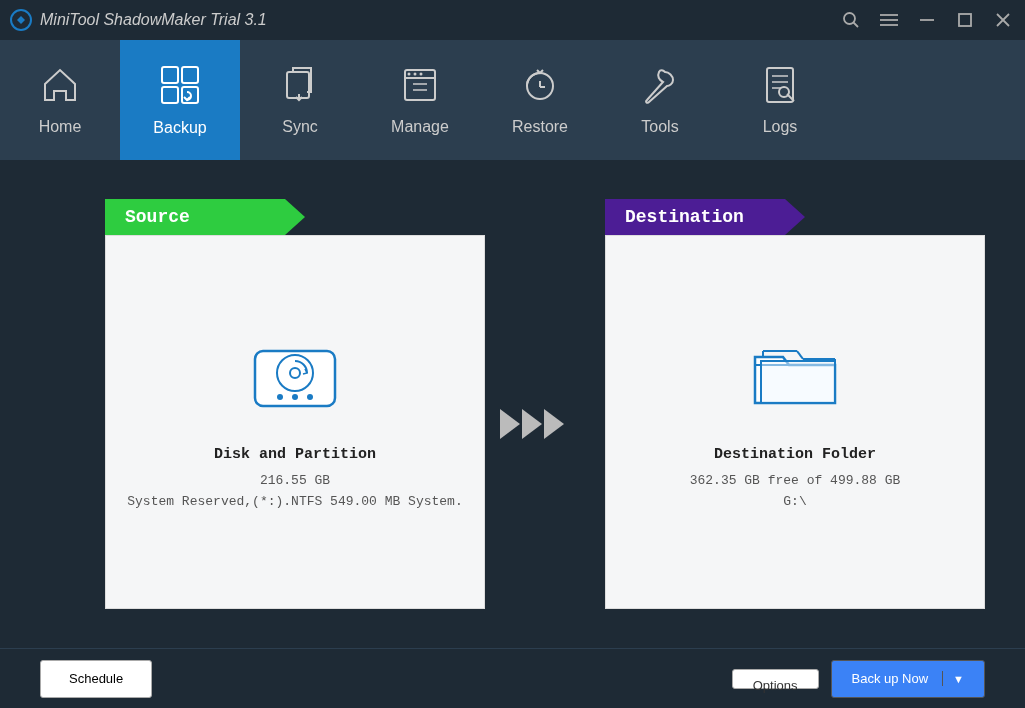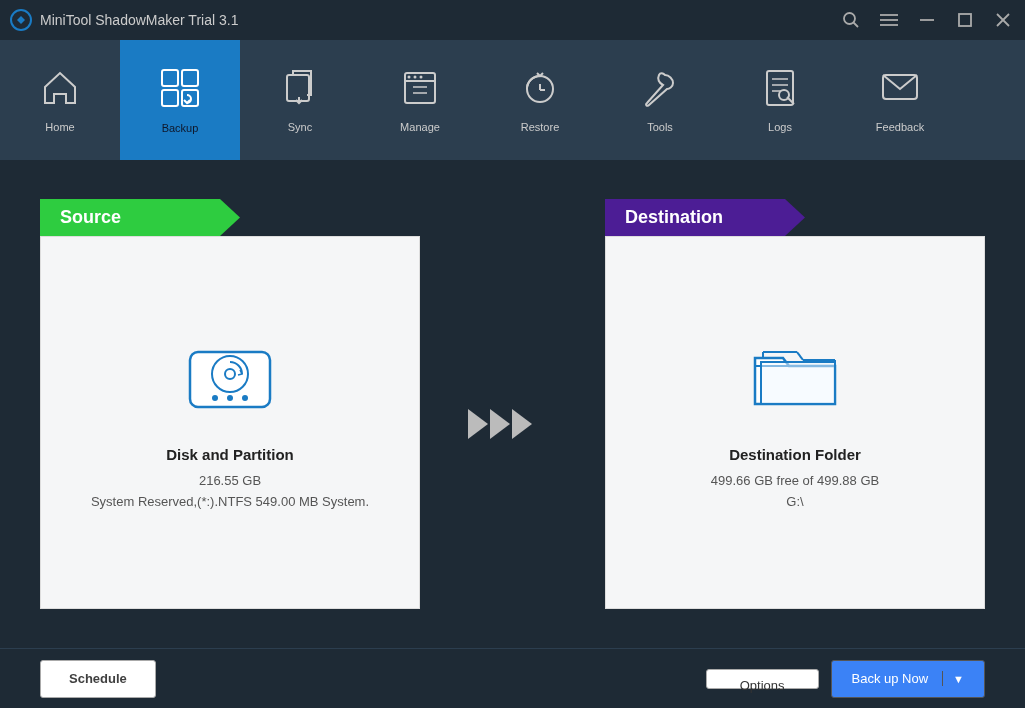--- a/index.html
+++ b/index.html
@@ -25,21 +25,22 @@
       display: flex;
       align-items: center;
       gap: 8px;
     }
     #app-logo {
       width: 22px;
       height: 22px;
     }
     #app-title {
       color: #ccc;
-      font-size: 14px;
+      font-size: 16px;
+      font-style: italic;
     }
     #title-bar-controls {
       display: flex;
       align-items: center;
       gap: 14px;
     }
     .title-btn {
       color: #aaa;
       font-size: 16px;
       cursor: pointer;
@@ -67,39 +68,40 @@
       width: 120px;
       cursor: pointer;
       gap: 6px;
       color: #ccc;
       font-size: 13px;
       padding: 10px;
       transition: background 0.2s;
     }
     .nav-item.active {
       background: #1a7bc4;
-      color: #0f172a;
+      color: #ffffff;
     }
     .nav-icon {
       font-size: 36px;
       line-height: 1;
     }
     .nav-label {
-      font-size: 11px;
+      font-size: 16px;
     }
 
     
     #main-content {
       height: calc(708px - 40px - 120px - 60px);
       background: #1e2a35;
       display: flex;
       align-items: center;
-      justify-content: space-between;
+      justify-content: flex-end;
       gap: 0;
       padding: 12px 40px;
+      font-family: Liberation Mono, monospace;
     }
 
     
     .card-wrapper {
       display: flex;
       flex-direction: column;
       width: 380px;
       min-height: 410px;
     }
     .card-header {
@@ -172,33 +174,32 @@
       gap: 12px;
     }
     #bottom-right {
       display: flex;
       gap: 12px;
       align-items: center;
     }
     .btn-secondary {
       background: #fff;
       border: 1px solid #aaa;
-      color: #404040;
+      color: #000000;
       padding: 8px 28px;
       font-size: 13px;
       cursor: pointer;
       border-radius: 3px;
       height: 38px;
-      font-weight: bold;
     }
     .btn-primary {
       background: #fff;
       border: 1px solid #aaa;
       color: #333;
-      padding: 8px 33px;
+      padding: 8px 20px;
       font-size: 13px;
       cursor: pointer;
       border-radius: 3px;
       height: 20px;
     }
     #backup-now-btn {
       background: #3b82f6;
       border: 1px solid #555;
       color: #fff;
       padding: 8px 20px;
@@ -346,29 +347,20 @@
         <line x1="13" y1="12" x2="29" y2="12" stroke="#ccc" stroke-width="1.5"></line>
         <line x1="13" y1="18" x2="29" y2="18" stroke="#ccc" stroke-width="1.5"></line>
         <line x1="13" y1="24" x2="22" y2="24" stroke="#ccc" stroke-width="1.5"></line>
         <line x1="28" y1="30" x2="35" y2="37" stroke="#ccc" stroke-width="2"></line>
         <circle cx="25" cy="28" r="5" stroke="#ccc" stroke-width="2" fill="none"></circle>
       </svg>
     </div>
     <span class="nav-label">Logs</span>
   </div>
 
-  <div class="nav-item">
-    <div class="nav-icon">
-      <svg width="42" height="42" viewBox="0 0 42 42" fill="none">
-        <rect x="4" y="8" width="34" height="24" rx="3" stroke="#ccc" stroke-width="2" fill="none"></rect>
-        <polyline points="4,8 21,22 38,8" stroke="#ccc" stroke-width="2" fill="none"></polyline>
-      </svg>
-    </div>
-    <span class="nav-label">Feedback</span>
-  </div>
 </div>
 
 <div id="main-content">
 
   <div class="card-wrapper">
     <div class="card-header source-header">
       <span>Source</span>
     </div>
     <div class="card-body">
       <div class="card-icon">
@@ -412,21 +404,21 @@
 
           <path d="M10 30 L10 72 L90 72 L90 34 L44 34 L38 26 L10 26 Z" stroke="#1a7bc4" stroke-width="2.5" fill="white"></path>
 
           <path d="M10 34 L90 34" stroke="#1a7bc4" stroke-width="2"></path>
 
           <path d="M18 26 L18 20 L52 20 L58 28 L90 28 L90 34" stroke="#1a7bc4" stroke-width="2" fill="none" stroke-dasharray="2 0"></path>
           <path d="M16 72 L16 30 L90 30 L90 72 Z" stroke="#1a7bc4" stroke-width="2" fill="rgba(240,248,255,0.5)"></path>
         </svg>
       </div>
       <div class="card-title">Destination Folder</div>
-      <div class="card-sub">499.66 GB free of 499.88 GB</div>
+      <div class="card-sub">362.35 GB free of 499.88 GB</div>
       <div class="card-sub">G:\</div>
     </div>
   </div>
 </div>
 
 <div id="bottom-bar">
   <div id="bottom-left">
     <button class="btn-secondary">Schedule</button>
   </div>
   <div id="bottom-right">

